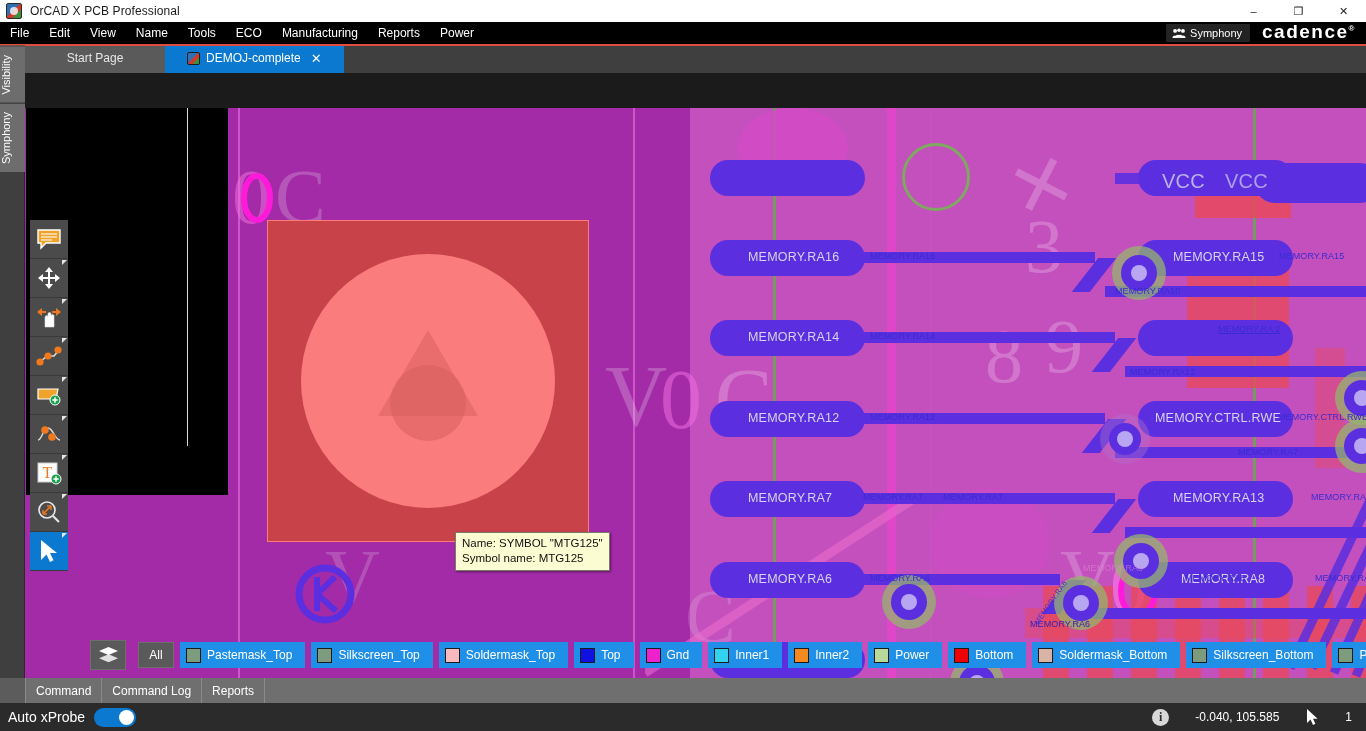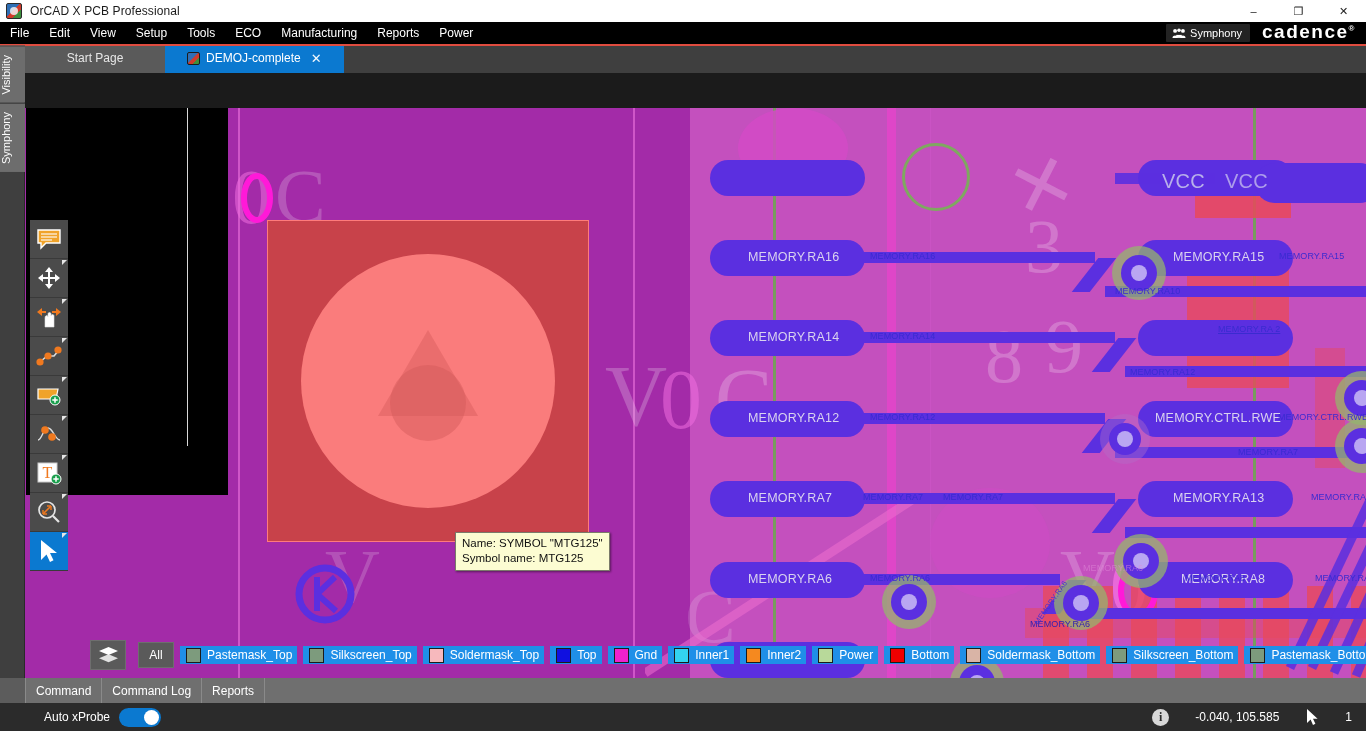--- a/index.html
+++ b/index.html
@@ -209,22 +209,22 @@
   .lb-stack {
     width:36px; height:30px; background:#5a5a5a; display:flex; align-items:center; justify-content:center;
     border:1px solid #6e6e6e;
   }
   .lb-all {
     min-width:36px; height:26px; background:#5a5a5a; color:#fff; font-size:12px;
     display:flex; align-items:center; justify-content:center; padding:0 10px;
     border:1px solid #6e6e6e; margin-left:6px;
   }
   .lchip {
-    height:18px; background:#1f8fe8; color:#ffffff; font-size:12px;
-    display:flex; align-items:center; gap:6px; padding:0 4px 0 5px;
+    height:26px; background:#1f8fe8; color:#ffffff; font-size:12px;
+    display:flex; align-items:center; gap:6px; padding:0 12px 0 5px;
     border:1px solid #1f8fe8;
   }
   .lchip .sw { width:15px; height:15px; border:1px solid #1b1b1b; flex:none; display:block; }
 
   
   .panelbar {
     position:absolute; left:0; top:678px; width:1366px; height:25px;
     background:#6f6f6f; display:flex; align-items:stretch;
   }
   .panelbar .pad25 { width:25px; background:#5c5c5c; }
@@ -232,21 +232,21 @@
     padding:0 10px; font-size:12px; color:#ffffff; display:flex; align-items:center;
     border-right:1px solid #8a8a8a;
   }
   .ptab.first { border-left:1px solid #8a8a8a; }
 
   .statusbar {
     position:absolute; left:0; top:703px; width:1366px; height:28px;
     background:#2b2b2b; display:flex; align-items:center; color:#e2e2e2;
   }
   .sb-left { display:flex; align-items:center; gap:9px; padding-left:8px; }
-  .sb-lbl { font-size:12px; color:#ffffff;margin-left:36px; }
+  .sb-lbl { font-size:14px; color:#ffffff; }
   .toggle {
     width:42px; height:19px; border-radius:10px; background:#0b79d0; position:relative;
   }
   .toggle i {
     position:absolute; right:2px; top:2px; width:15px; height:15px; border-radius:50%;
     background:#ffffff; display:block;
   }
   .sb-right { margin-left:auto; display:flex; align-items:center; gap:26px; padding-right:14px; }
   .infoico {
     width:17px;height:17px;border-radius:50%;background:#d8d8d8;color:#2b2b2b;
@@ -269,21 +269,21 @@
       <div class="tb-btn">–</div>
       <div class="tb-btn">❐</div>
       <div class="tb-btn close">✕</div>
     </div>
   </div>
 
   <div class="menubar">
     <div class="menu-item">File</div>
     <div class="menu-item">Edit</div>
     <div class="menu-item">View</div>
-    <div class="menu-item">Setup</div>
+    <div class="menu-item">Name</div>
     <div class="menu-item">Tools</div>
     <div class="menu-item">ECO</div>
     <div class="menu-item">Manufacturing</div>
     <div class="menu-item">Reports</div>
     <div class="menu-item">Power</div>
 
     <div class="brandzone">
       <div class="symphony">
         <svg class="sym-icon" viewBox="0 0 16 12">
           <circle cx="3.5" cy="3" r="2.2" fill="#ffffff"></circle>

